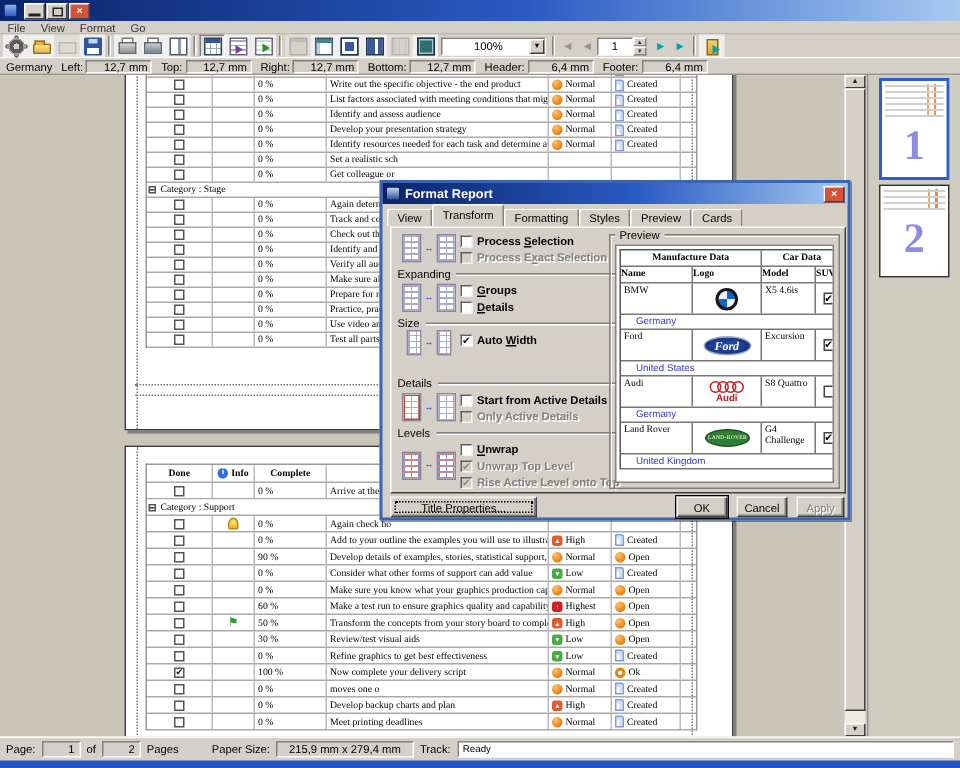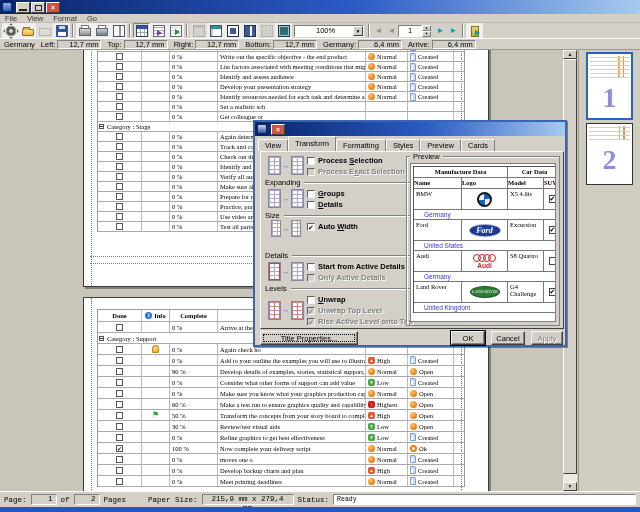--- a/index.html
+++ b/index.html
@@ -209,21 +209,21 @@
     display:flex;align-items:center;justify-content:center;padding:0;}
   .btn.focus-dotted{outline:1px dotted #000;outline-offset:-4px;}
   .btn.default{box-shadow:inset -1px -1px 0 #808080,0 0 0 1px #000;}
   .btn.disabled{color:#818181;text-shadow:1px 1px 0 #fff;}
   #btn-titleprops{left:5px;top:209px;width:98px;}
   #btn-ok{left:196px;top:209px;width:34px;}
   #btn-cancel{left:236px;top:209px;width:34px;}
   #btn-apply{left:276px;top:209px;width:32px;}
   
   .statusbar{position:absolute;left:0;top:491px;right:0;height:16px;background:#d4d0c8;
-    border-top:1px solid #fff;display:flex;align-items:center;font-size:7.5px;padding:0 4px;gap:4px;font-family:Liberation Mono, monospace;}
+    border-top:1px solid #fff;display:flex;align-items:center;font-size:7.5px;padding:0 4px;gap:4px;}
   .sfield{height:11px;border:1px solid;border-color:#808080 #fff #fff #808080;
     line-height:9px;padding:0 3px;}
   .sfield.w26{width:26px;text-align:right;}
   .sfield.w92{width:92px;text-align:center;}
   .sfield.grow{flex:1;text-align:left;}
   .bottomstrip{position:absolute;left:0;top:507px;right:0;height:5px;background:#2456c8;}
 </style>
 </head>
 <body>
 
@@ -322,23 +322,23 @@
   <div class="marginsbar" id="marginsbar">
     <span class="mlabel">Germany</span>
   <span>Left:</span>
       <span class="mfield">12,7 mm</span>
       <span>Top:</span>
       <span class="mfield">12,7 mm</span>
       <span>Right:</span>
       <span class="mfield">12,7 mm</span>
       <span>Bottom:</span>
       <span class="mfield">12,7 mm</span>
-      <span>Germany:</span>
+      <span>Header:</span>
       <span class="mfield">6,4 mm</span>
-      <span>Arrive:</span>
+      <span>Footer:</span>
       <span class="mfield">6,4 mm</span>
     </div>
 
   <div class="workspace">
 
     <div class="page" id="page1">
       <div class="vguide" style="left:7px"></div>
       <div class="vguide" style="left:377px"></div>
       <div class="hguide" style="top:211px"></div>
       <div class="hguide" style="top:218px"></div>
@@ -848,20 +848,21 @@
         <div class="thumb p2">
           <div class="mini"></div>
           <div class="tnum">2</div>
         </div>
       </div>
   </div>
 
   <div class="dialog">
     <div class="dtitle">
       <span class="app-icon"></span>
+      <span class="title">Format Report</span>
       <button class="wbtn close" style="height:11px">×</button>
     </div>
     <div class="dtabs" id="dtabs">
         <span class="tab">View</span>
         <span class="tab active">Transform</span>
         <span class="tab">Formatting</span>
         <span class="tab">Styles</span>
         <span class="tab">Preview</span>
         <span class="tab">Cards</span>
       </div>
@@ -1069,18 +1070,18 @@
 
   <div class="statusbar">
     <span>Page:</span>
     <span class="sfield w26">1</span>
     <span>of</span>
     <span class="sfield w26">2</span>
     <span>Pages</span>
     <span style="width:14px"></span>
     <span>Paper Size:</span>
     <span class="sfield w92">215,9 mm x 279,4 mm</span>
-    <span>Status:</span>
+    <span>Track:</span>
     <span class="sfield grow">Ready</span>
   </div>
 
   <div class="bottomstrip"></div>
 </div>
 
 </body></html>

